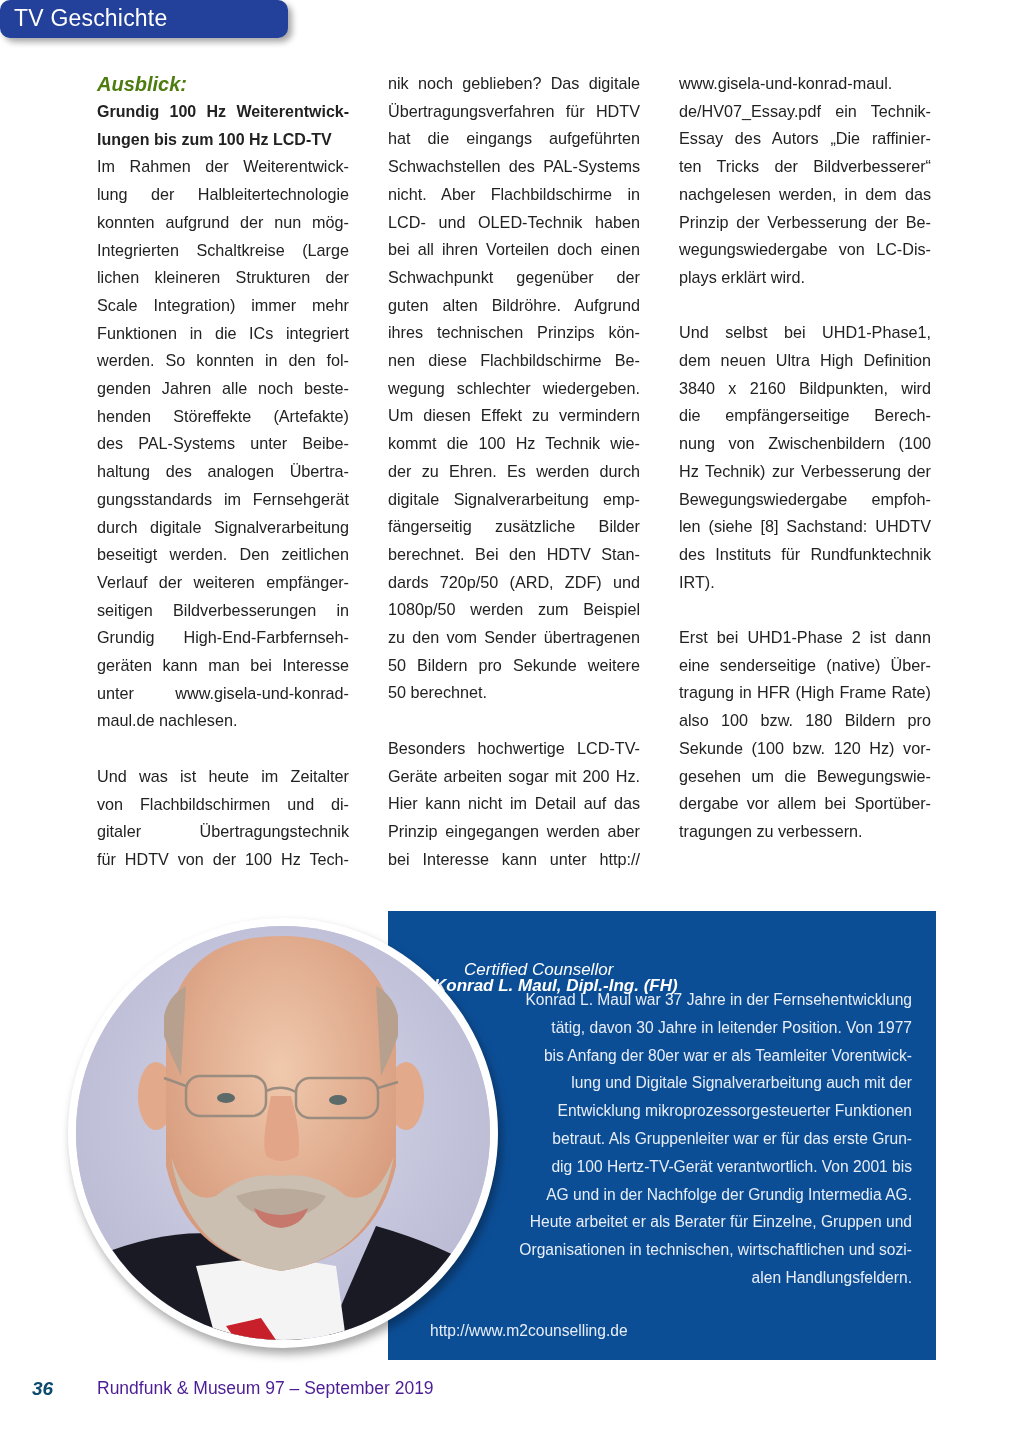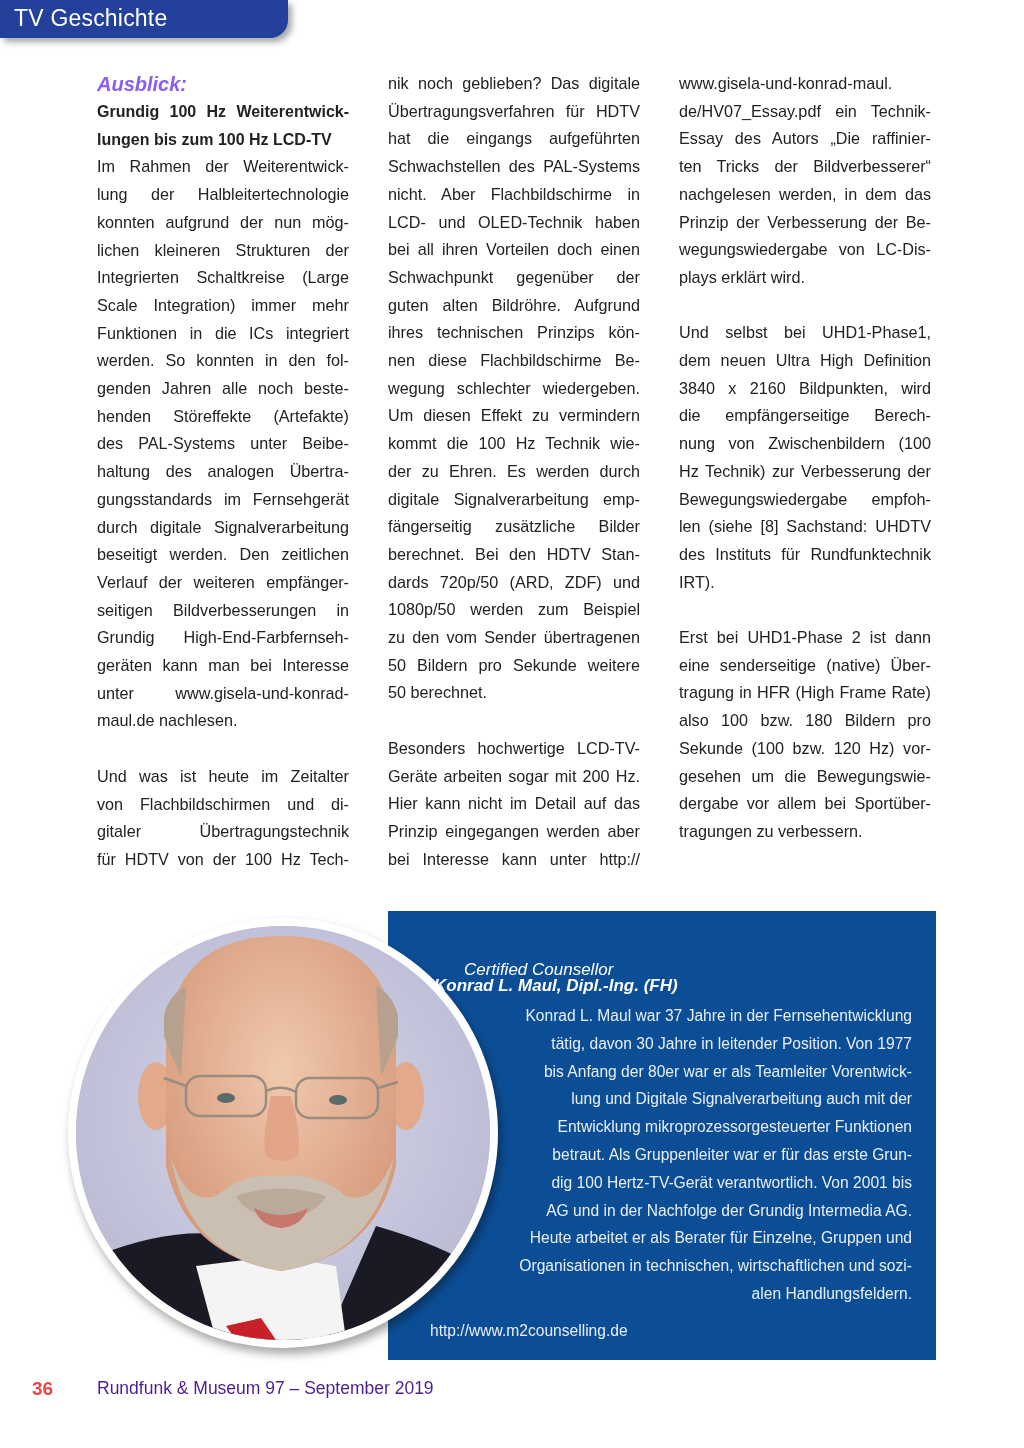--- a/index.html
+++ b/index.html
@@ -5,74 +5,75 @@
   html, body { margin: 0; padding: 0; }
   body {
     width: 1024px; height: 1448px; position: relative; overflow: hidden;
     background: #ffffff; color: #222222;
     font-family: "Liberation Sans", sans-serif;
   }
   .section-tab {
     position: absolute; left: 0; top: 0; width: 288px; height: 38px;
     background: #23409a; border-bottom-right-radius: 18px;
     box-shadow: 4px 4px 6px rgba(0,0,0,0.35);
+    border-radius: 10px;
   }
   .section-tab span {
     position: absolute; left: 14px; top: 5px; color: #ffffff;
     font-size: 23px; letter-spacing: 0.2px;
   }
   .col {
     position: absolute; top: 70px; width: 252px;
     font-size: 16.2px; line-height: 27.7px; color: #222;
     text-align: justify; text-align-last: left;
   }
   .col .gap { height: 27.7px; }
   .col1 { left: 97px; }
   .col2 { left: 388px; }
   .col3 { left: 679px; }
   .heading-italic {
-    font-weight: bold; font-style: italic; font-size: 20px; line-height: 28px; color: #8b5cf6;
+    font-weight: bold; font-style: italic; font-size: 20px; line-height: 28px; color: #4d7c0f;
   }
   .subheading { font-weight: bold; font-size: 16px; }
   .line { display: block; text-align: justify; text-align-last: justify; white-space: nowrap; }
   .line.last { text-align-last: left; }
 
   .bio-box {
     position: absolute; left: 388px; top: 911px; width: 548px; height: 449px;
     background: #0c4e96;
   }
   .bio-name {
     position: absolute; left: 434px; top: 976px; color: #ffffff;
     font-weight: bold; font-style: italic; font-size: 17px;
   }
   .bio-title {
     position: absolute; left: 464px; top: 960px; color: #ffffff;
     font-weight: normal; font-style: italic; font-size: 17px;
   }
   .bio-text {
     position: absolute; left: 400px; top: 986px; width: 512px;
-    color: #e8eef7; font-size: 15.6px; line-height: 27.8px; margin-top: 16px;
+    color: #e8eef7; font-size: 15.6px; line-height: 27.8px;
   }
   .bio-text .bl { display: block; text-align: right; white-space: nowrap; }
   .bio-url {
     position: absolute; left: 430px; top: 1322px; color: #e8eef7; font-size: 15.6px;
   }
 
   .photo {
     position: absolute; left: 68px; top: 918px; width: 430px; height: 430px;
     border-radius: 50%; background: #ffffff;
     box-shadow: 3px 6px 10px rgba(0,0,0,0.35);
   }
   .photo-inner {
     position: absolute; left: 8px; top: 8px; width: 414px; height: 414px;
     border-radius: 50%; overflow: hidden; background: #c9c9df;
   }
 
   .footer-page {
-    position: absolute; left: 32px; top: 1378px; font-size: 19px; font-weight: bold; color: #ef4444;
+    position: absolute; left: 32px; top: 1378px; font-size: 19px; font-weight: bold; color: #0c4a6e; font-style: italic;
   }
   .footer-pub {
     position: absolute; left: 97px; top: 1378px; font-size: 17.5px; color: #4c1d95;
   }
 </style>
 </head>
 <body>
 
 <div class="section-tab">
   <span>TV Geschichte</span>
@@ -81,22 +82,22 @@
 <div class="col col1">
   <div class="heading-italic">Ausblick:</div>
   <div class="subheading">
     <span class="line">Grundig 100 Hz Weiterentwick-</span>
     <span class="line last">lungen bis zum 100 Hz LCD-TV</span>
   </div>
   <div class="para">
       <span class="line">Im Rahmen der Weiterentwick-</span>
       <span class="line">lung der Halbleitertechnologie</span>
       <span class="line">konnten aufgrund der nun mög-</span>
+      <span class="line">Integrierten Schaltkreise (Large</span>
       <span class="line">lichen kleineren Strukturen der</span>
-      <span class="line">Integrierten Schaltkreise (Large</span>
       <span class="line">Scale Integration) immer mehr</span>
       <span class="line">Funktionen in die ICs integriert</span>
       <span class="line">werden. So konnten in den fol-</span>
       <span class="line">genden Jahren alle noch beste-</span>
       <span class="line">henden Störeffekte (Artefakte)</span>
       <span class="line">des PAL-Systems unter Beibe-</span>
       <span class="line">haltung des analogen Übertra-</span>
       <span class="line">gungsstandards im Fernsehgerät</span>
       <span class="line">durch digitale Signalverarbeitung</span>
       <span class="line">beseitigt werden. Den zeitlichen</span>

